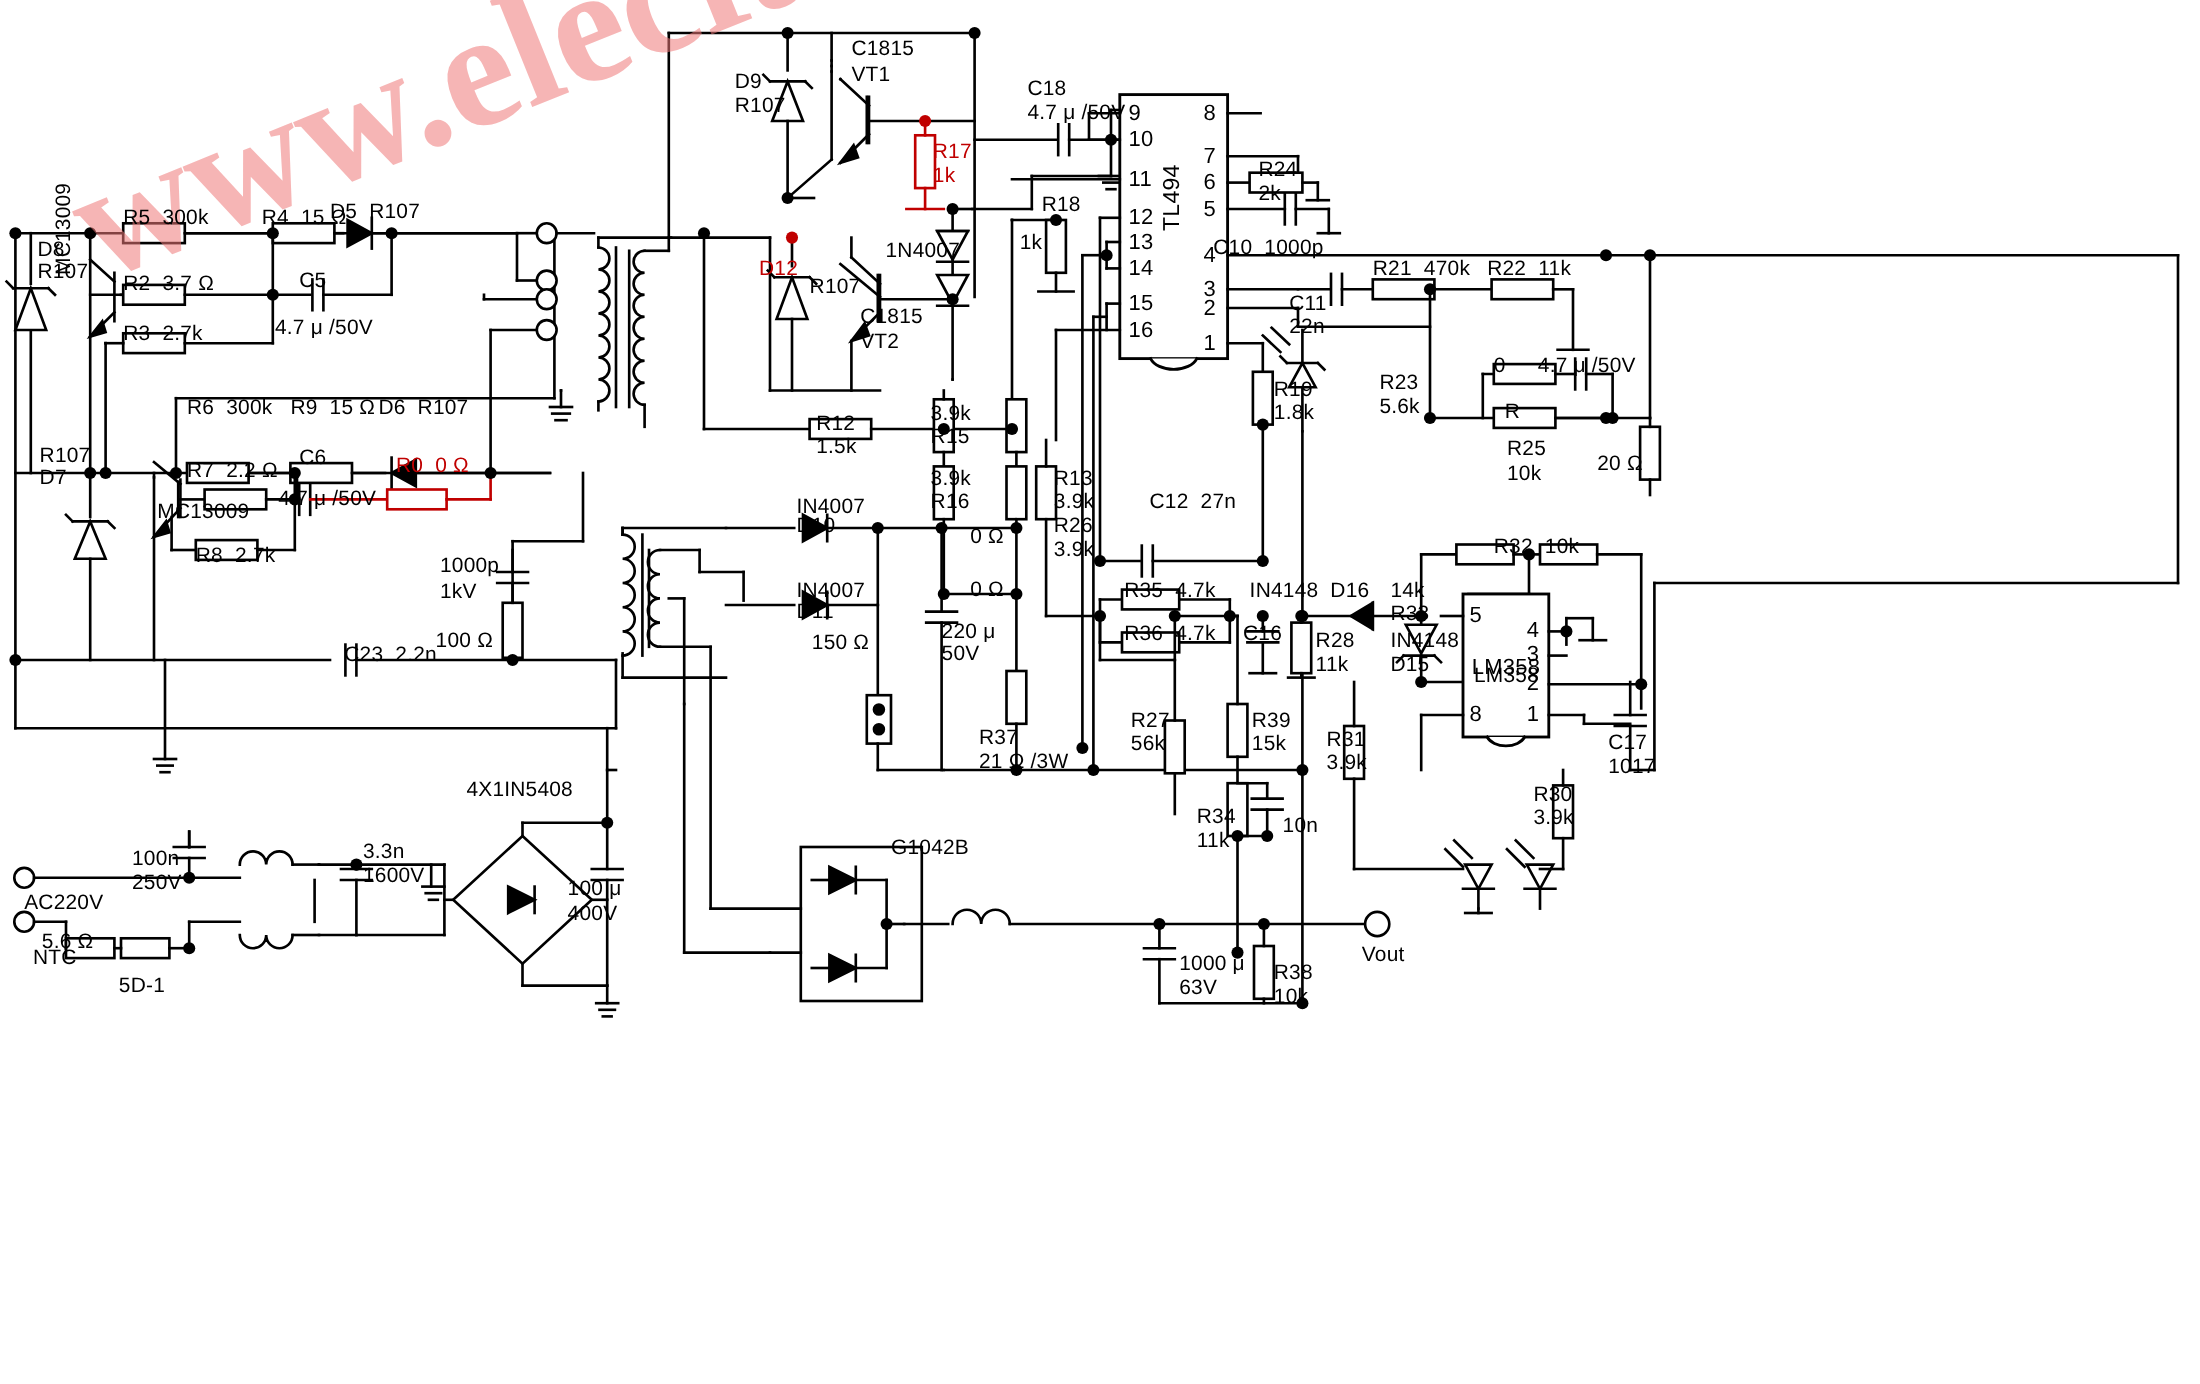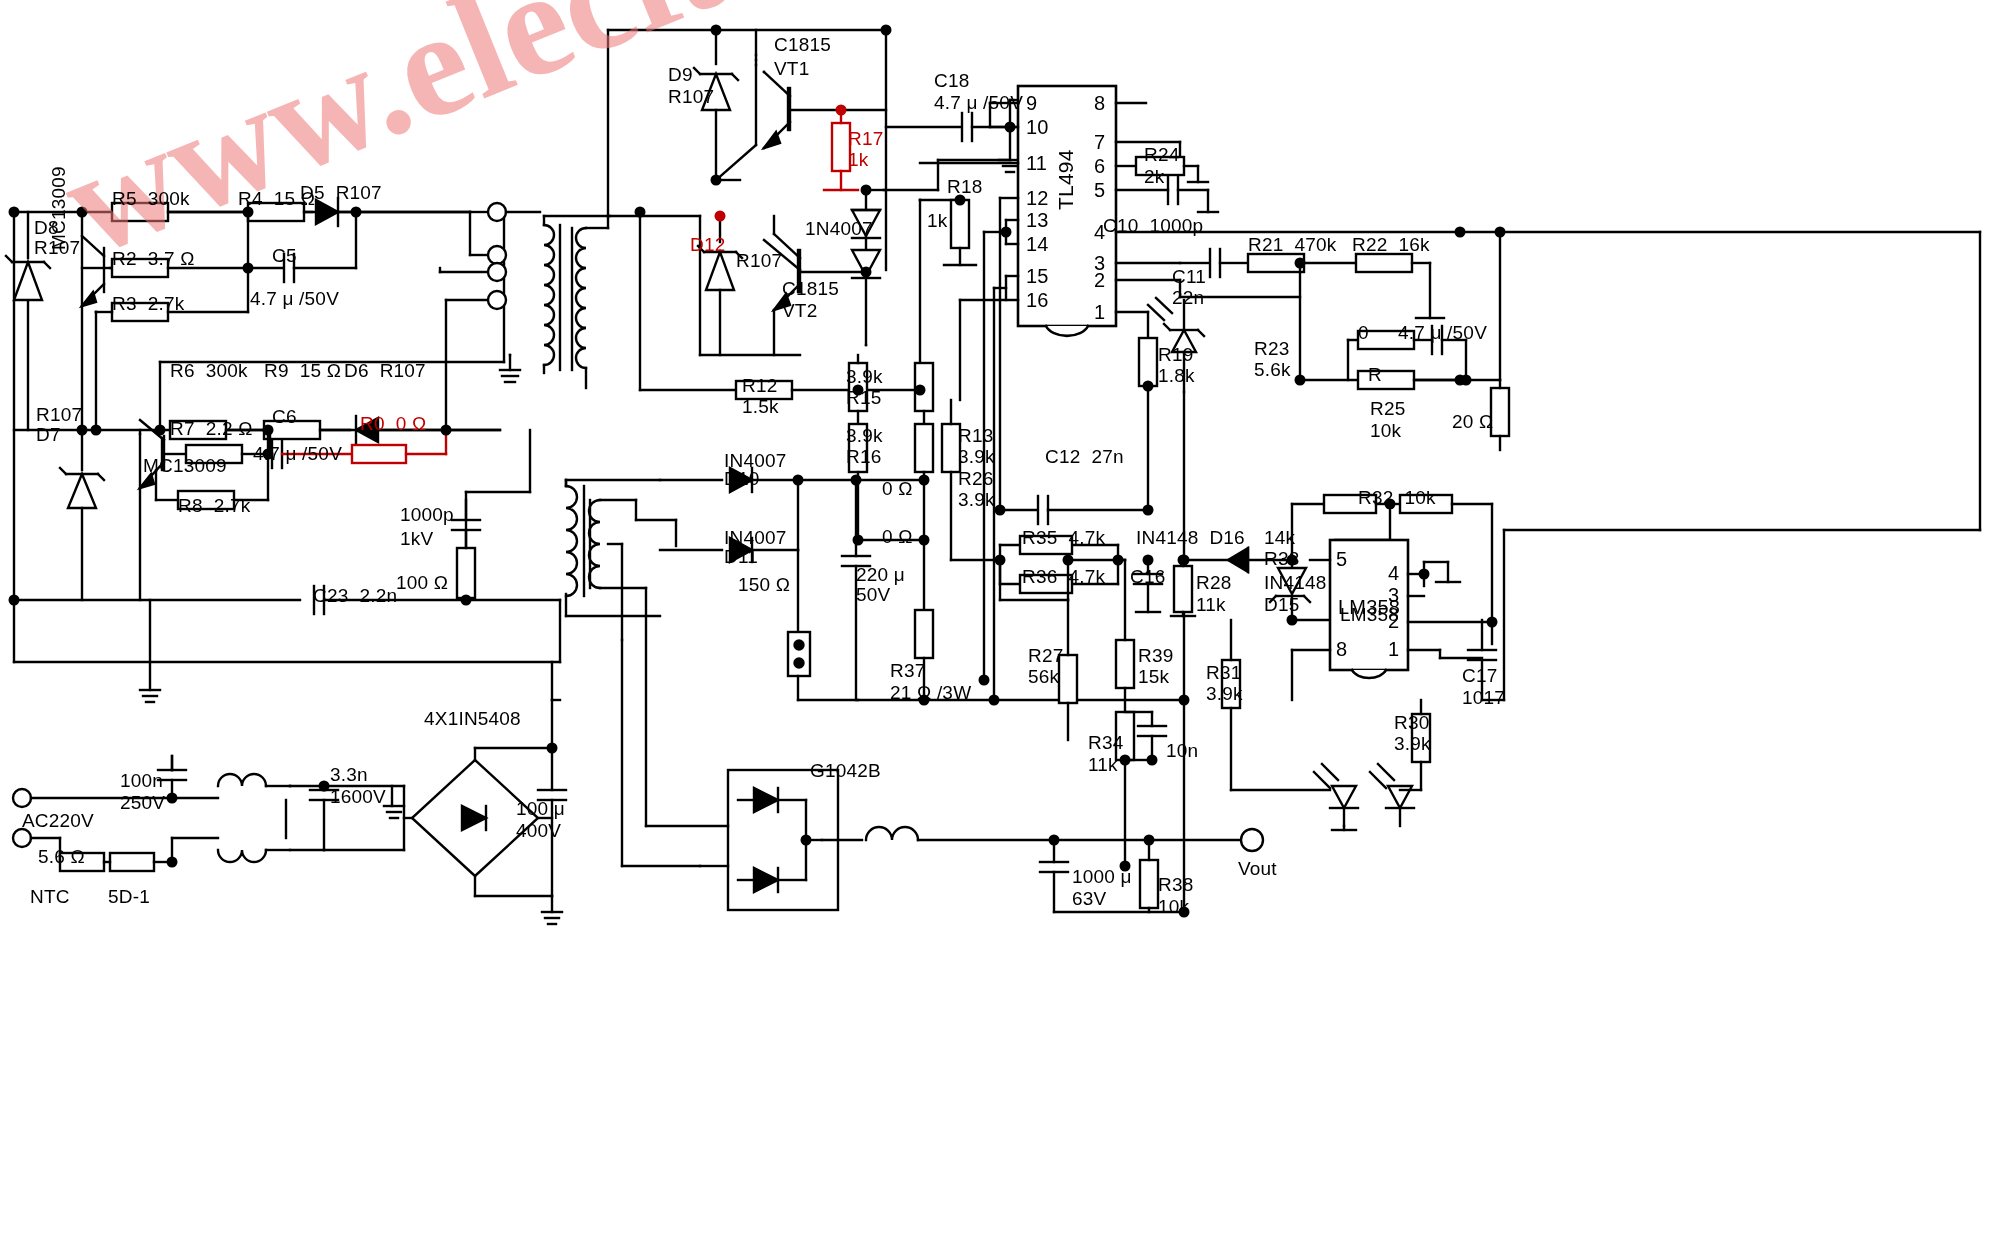--- a/index.html
+++ b/index.html
@@ -733,21 +733,21 @@
       <div class="lbl" style="left: 736px; top: 250px;">R107</div>
       <div class="lbl" style="left: 805px; top: 218px;">1N4007</div>
       <div class="lbl" style="left: 927px; top: 176px; margin-left: 20px;">R18</div>
       <div class="lbl" style="left: 927px; top: 210px;">1k</div>
       <div class="lbl" style="left: 1144px; top: 144px;">R24</div>
       <div class="lbl" style="left: 1144px; top: 166px;">2k</div>
       <div class="lbl" style="left: 1103px; top: 215px;">C10  1000p</div>
       <div class="lbl" style="left: 782px; top: 278px;">C1815</div>
       <div class="lbl" style="left: 782px; top: 300px;">VT2</div>
       <div class="lbl" style="left: 1248px; top: 234px;">R21  470k</div>
-      <div class="lbl" style="left: 1352px; top: 234px;">R22  16k</div>
+      <div class="lbl" style="left: 1352px; top: 234px;">R22  11k</div>
       <div class="lbl" style="left: 1172px; top: 266px;">C11</div>
       <div class="lbl" style="left: 1172px; top: 287px;">22n</div>
       <div class="lbl" style="left: 742px; top: 375px;">R12</div>
       <div class="lbl" style="left: 742px; top: 396px;">1.5k</div>
       <div class="lbl" style="left: 846px; top: 366px;">3.9k</div>
       <div class="lbl" style="left: 846px; top: 387px;">R15</div>
       <div class="lbl" style="left: 1158px; top: 344px;">R19</div>
       <div class="lbl" style="left: 1158px; top: 365px;">1.8k</div>
       <div class="lbl" style="left: 1254px; top: 338px;">R23</div>
       <div class="lbl" style="left: 1254px; top: 359px;">5.6k</div>
@@ -803,21 +803,21 @@
       <div class="lbl" style="left: 810px; top: 760px;">G1042B</div>
       <div class="lbl" style="left: 424px; top: 708px;">4X1IN5408</div>
       <div class="lbl" style="left: 22px; top: 810px;">AC220V</div>
       <div class="lbl" style="left: 120px; top: 770px;">100n</div>
       <div class="lbl" style="left: 120px; top: 792px;">250V</div>
       <div class="lbl" style="left: 330px; top: 764px;">3.3n</div>
       <div class="lbl" style="left: 330px; top: 786px;">1600V</div>
       <div class="lbl" style="left: 516px; top: 798px;">100 μ</div>
       <div class="lbl" style="left: 516px; top: 820px;">400V</div>
       <div class="lbl" style="left: 38px; top: 846px;">5.6 Ω</div>
-      <div class="lbl" style="left: 30px; top: 886px;">NTC</div>
+      <div class="lbl" style="left: 30px; top: 860px;">NTC</div>
       <div class="lbl" style="left: 108px; top: 886px;">5D-1</div>
       <div class="lbl" style="left: 1072px; top: 866px;">1000 μ</div>
       <div class="lbl" style="left: 1072px; top: 888px;">63V</div>
       <div class="lbl" style="left: 1158px; top: 874px;">R38</div>
       <div class="lbl" style="left: 1158px; top: 896px;">10k</div>
       <div class="lbl" style="left: 1238px; top: 858px;">Vout</div>
     </div>
 
 <div class="lbl" style="left:1054px;top:210px;transform:rotate(-90deg);transform-origin:left top;font-size:21px;">TL494</div>
 <div class="lbl" style="left:1338px;top:596px;font-size:20px;">LM358</div>

